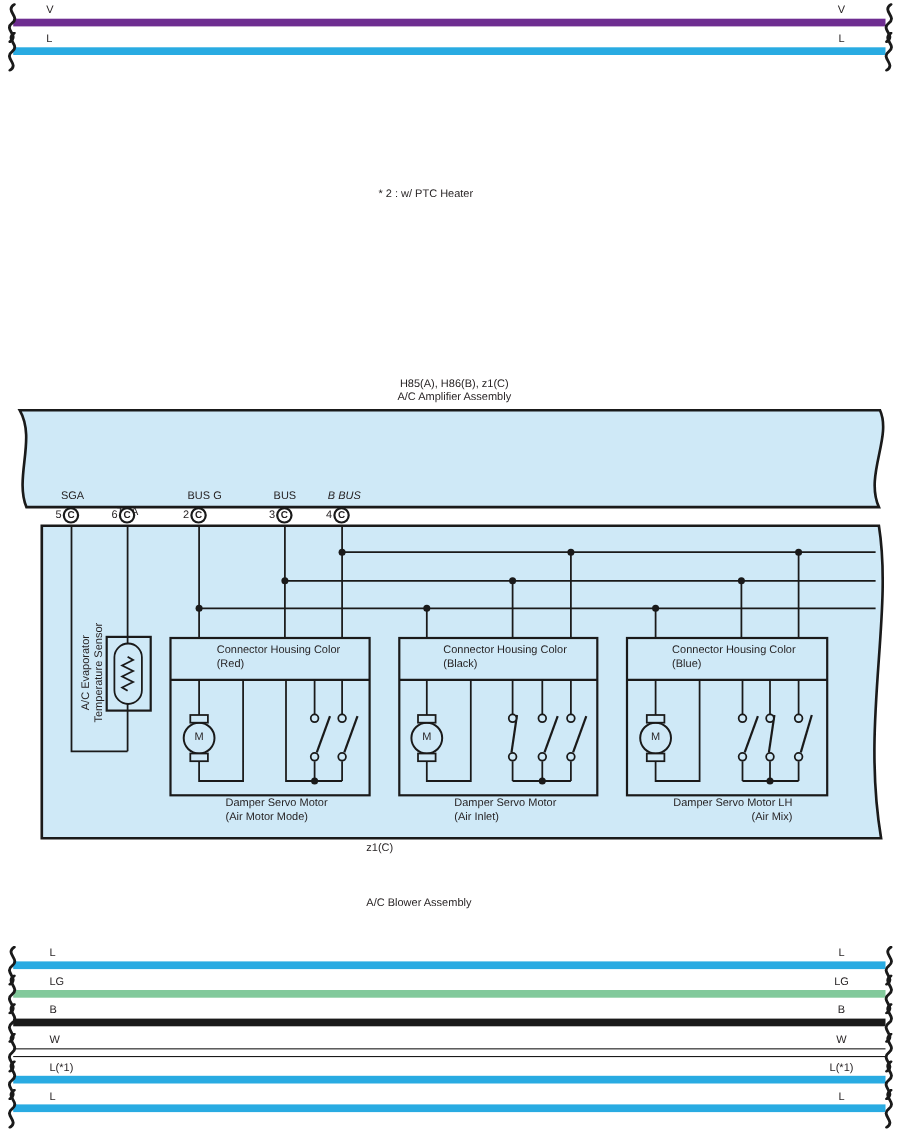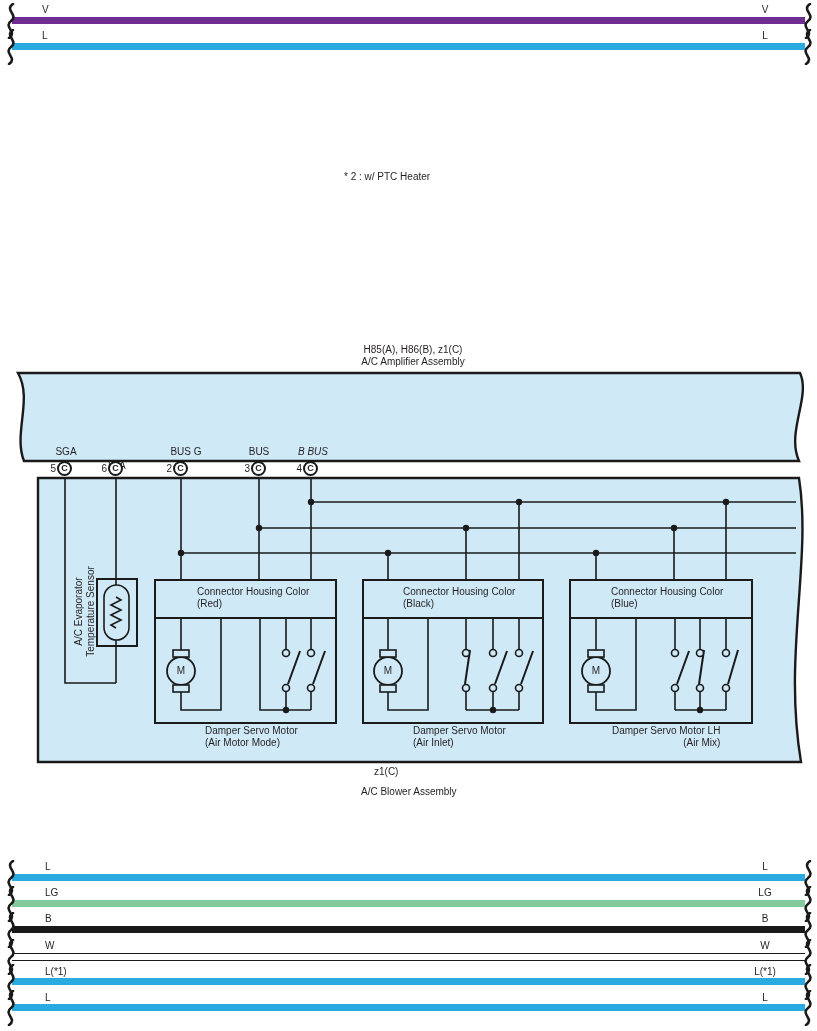--- a/index.html
+++ b/index.html
@@ -216,22 +216,22 @@
   </div>
   <div class="two-line" style="left:413px;top:725px;">
     <div>Damper Servo Motor</div>
     <div>(Air Inlet)</div>
   </div>
   <div class="two-line" style="left:612px;top:725px;text-align:right;">
     <div>Damper Servo Motor LH</div>
     <div>(Air Mix)</div>
   </div>
 
-  <div class="lbl bold" style="left:333px;top:766px;margin-left:41px;">z1(C)</div>
-  <div class="lbl" style="left:333px;top:786px;margin-left:28px;">A/C Blower Assembly</div>
+  <div class="lbl bold" style="left:333px;top:766px;">z1(C)</div>
+  <div class="lbl" style="left:333px;top:816px;">A/C Blower Assembly</div>
 
   <div>
 
     <div class="lbl" style="left:45px;top:861px;">L</div>
     <div class="lbl ctr" style="left:735px;top:861px;width:60px;">L</div>
     <div class="wire" style="top: 874px; background-color: rgb(41, 171, 226);"></div>
     <svg class="sq" style="left:2px;top:860px;" width="16" height="36" viewBox="0 0 16 36">
         <path d="M11,1 C2,7 17,12 9,18 C1,24 16,29 7,35" fill="none" stroke="#1a1a1a" stroke-width="2.6" stroke-linecap="round"></path>
       </svg>
     <svg class="sq" style="left:799px;top:860px;" width="16" height="36" viewBox="0 0 16 36">

